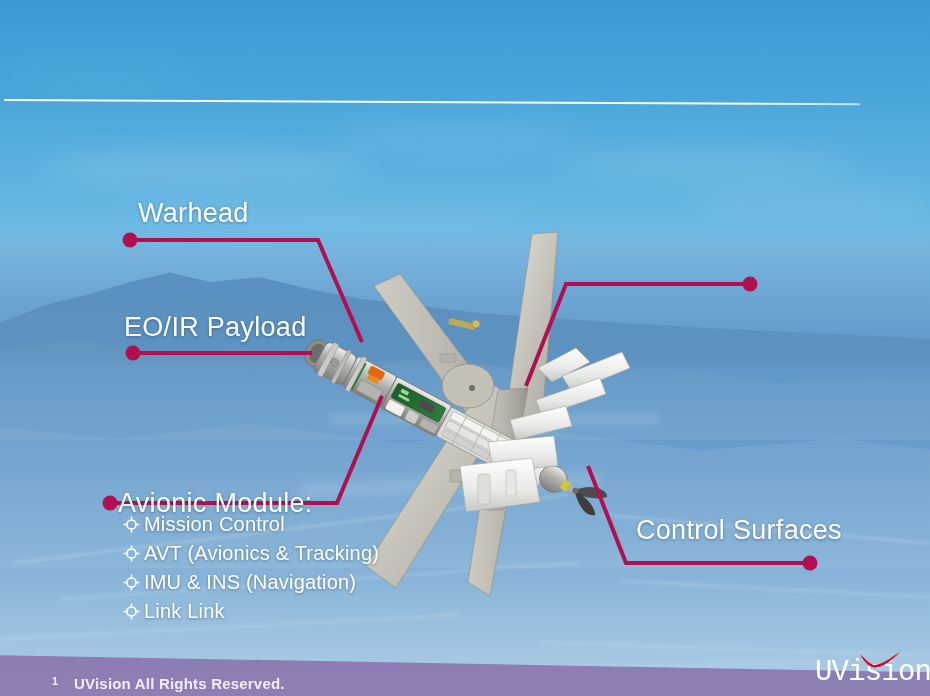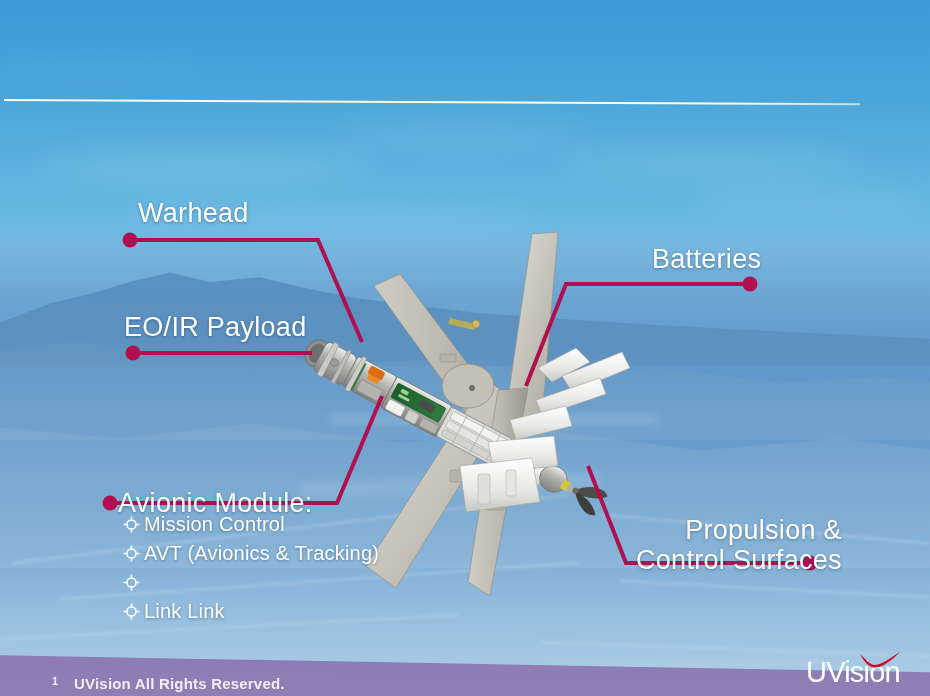--- a/index.html
+++ b/index.html
@@ -201,24 +201,24 @@
     color: #f2ecf6;
     font-size: 11px;
     font-weight: bold;
   }
   .footer-copy { position:absolute; left: 74px; top: 675px; }
 
   
   .logo { position: absolute; left: 806px; top: 652px; width: 112px; height: 40px; }
   .logo-text {
     position: absolute;
-    left: 0; top: 6px;
+    left: 9px; top: 6px;
     color: #ffffff;
     font-size: 29px;
-    font-family: Liberation Sans, sans-serif;
+    font-family: Liberation Mono, monospace;
     font-weight: 300;
     letter-spacing: -0.8px;
     line-height: 1;
   }
   .logo-swoosh { position:absolute; left: 52px; top: 0px; }
 </style>
 </head>
 <body>
 
 <div id="slide">
@@ -399,23 +399,21 @@
       <circle cx="133" cy="353" r="7.5"></circle>
       <circle cx="110" cy="503" r="7.5"></circle>
       <circle cx="750" cy="284" r="7.5"></circle>
       <circle cx="810" cy="563" r="7.5"></circle>
     </g>
   </svg>
 
   <div class="callout lbl-warhead">Warhead</div>
   <div class="callout lbl-eoir">EO/IR Payload</div>
   <div class="callout lbl-avionic">Avionic Module:</div>
-  <div class="callout lbl-batteries">Batteries</div>
   <div class="callout lbl-propulsion">
-    <div>Propulsion &amp;</div>
     <div>Control Surfaces</div>
   </div>
 
   <div class="bullets">
 
     <div class="bullet-row">
       <span class="bullet-mark">
         <svg width="17" height="17" viewBox="0 0 17 17">
           <circle cx="8.5" cy="8.5" r="4.6" fill="none" stroke="#ffffff" stroke-width="1.5"></circle>
           <path d="M8.5,0.6 L8.5,5 M8.5,12 L8.5,16.4 M0.6,8.5 L5,8.5 M12,8.5 L16.4,8.5" stroke="#ffffff" stroke-width="1.5"></path>
@@ -434,20 +432,21 @@
       <span class="bullet-text">AVT (Avionics &amp; Tracking)</span>
     </div>
 
     <div class="bullet-row">
       <span class="bullet-mark">
         <svg width="17" height="17" viewBox="0 0 17 17">
           <circle cx="8.5" cy="8.5" r="4.6" fill="none" stroke="#ffffff" stroke-width="1.5"></circle>
           <path d="M8.5,0.6 L8.5,5 M8.5,12 L8.5,16.4 M0.6,8.5 L5,8.5 M12,8.5 L16.4,8.5" stroke="#ffffff" stroke-width="1.5"></path>
         </svg>
       </span>
+      <span class="bullet-text">IMU &amp; INS (Navigation)</span>
     </div>
 
     <div class="bullet-row">
       <span class="bullet-mark">
         <svg width="17" height="17" viewBox="0 0 17 17">
           <circle cx="8.5" cy="8.5" r="4.6" fill="none" stroke="#ffffff" stroke-width="1.5"></circle>
           <path d="M8.5,0.6 L8.5,5 M8.5,12 L8.5,16.4 M0.6,8.5 L5,8.5 M12,8.5 L16.4,8.5" stroke="#ffffff" stroke-width="1.5"></path>
         </svg>
       </span>
       <span class="bullet-text">Link Link</span>

